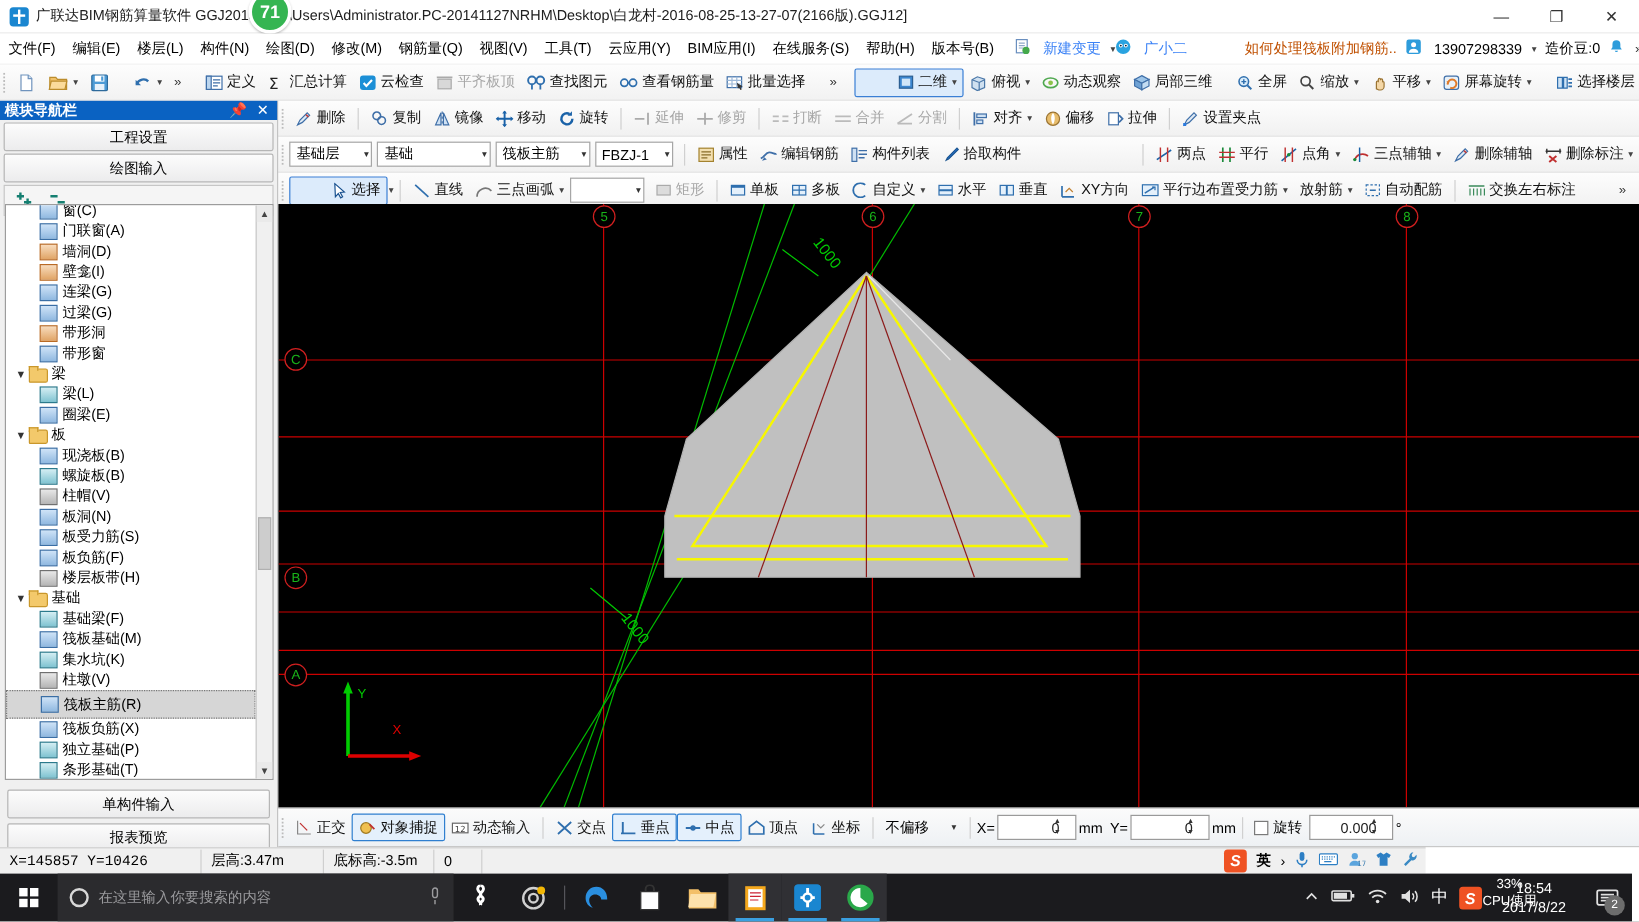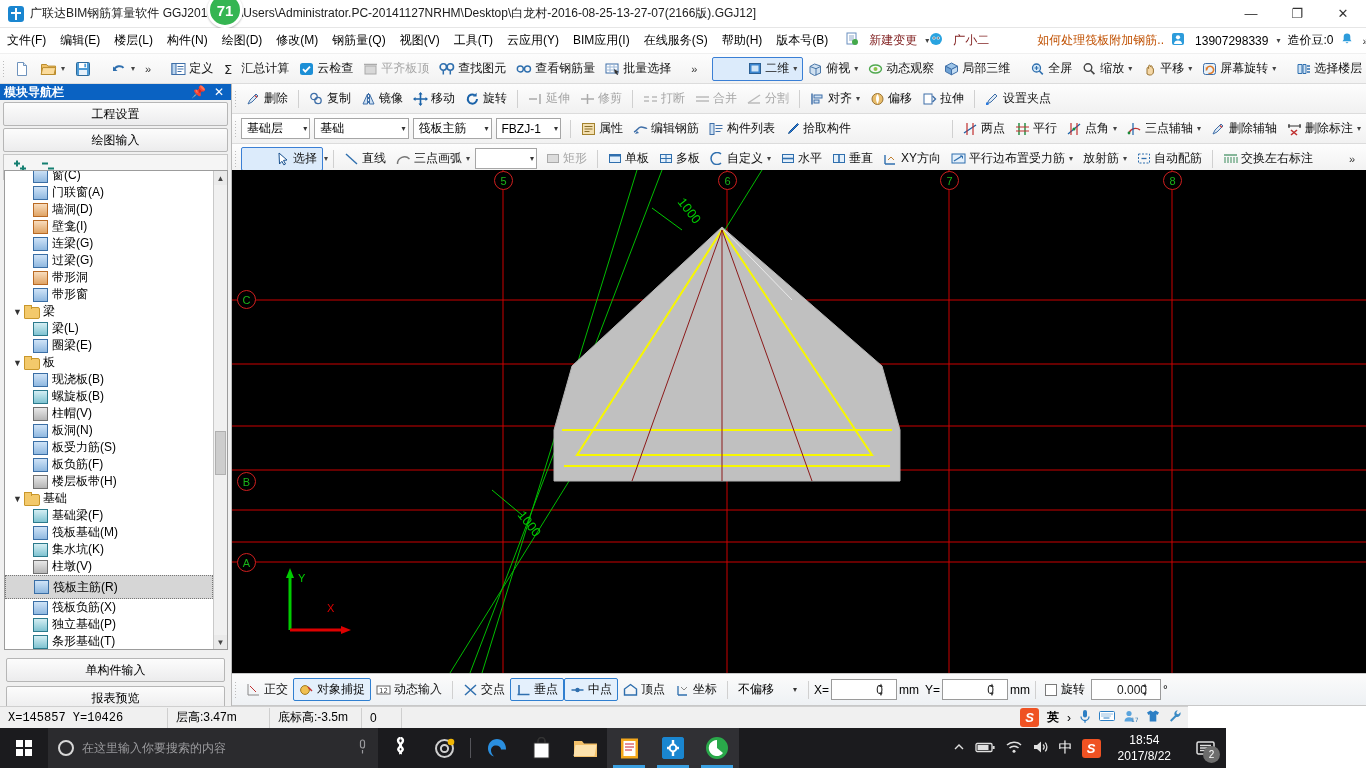--- a/index.html
+++ b/index.html
@@ -46,21 +46,21 @@
 
   
   .menubar {
     position: absolute; left: 0; top: 28px; width: 1366px; height: 26px;
     background: #ffffff; display: flex; align-items: center; font-size: 12px;
     border-bottom: 1px solid #f0f0f0;
   }
   .menu-item { padding: 3px 7px; color: #000; white-space: nowrap; }
   .menu-sep-v { width: 1px; height: 16px; background: #d8d8d8; margin: 0 5px; }
   .mi-icon { display: inline-block; vertical-align: -2px; margin-right: 3px; }
-  .blue-link { color: #7f1d1d; }
+  .blue-link { color: #3b82f6; }
   .orange-txt { color: #c05000; }
   .menu-right { margin-left: auto; display: flex; align-items: center; padding-right: 4px; }
 
   
   .tb1 {
     position: absolute; left: 0; top: 54px; width: 1366px; height: 30px;
     background: linear-gradient(#fdfdfd,#f2f2f2); border-bottom: 1px solid #dcdcdc;
     display: flex; align-items: center; font-size: 12px;
   }
   .tbtn {
@@ -197,21 +197,21 @@
     position: absolute; left: 0; top: 706px; width: 1188px; height: 22px;
     background: #f0f0f0; border-top: 1px solid #cfcfcf;
     display: flex; align-items: center; font-size: 12px; color: #000;
   }
   .st-cell { padding: 0 8px; height: 20px; display: flex; align-items: center; border-right: 1px solid #cfcfcf; white-space: nowrap; }
   .st-cell.nb { border-right: none; }
   .st-right { margin-left: auto; display: flex; align-items: center; padding-right: 6px; gap: 8px; }
 
   
   .taskbar {
-    position: absolute; left: 0; top: 728px; width: 1226px; height: 40px;
+    position: absolute; left: 0; top: 728px; width: 1360px; height: 40px;
     background: #1b1b1e; display: flex; align-items: center;
   }
   .start {
     width: 48px; height: 40px; display: flex; align-items: center; justify-content: center;
   }
   .winlogo { width: 17px; height: 17px; position: relative; }
   .winlogo i {
     position: absolute; width: 7.5px; height: 7.5px; background: #fff; display: block;
   }
   .winlogo i:nth-child(1){left:0;top:0} .winlogo i:nth-child(2){left:9px;top:0}

